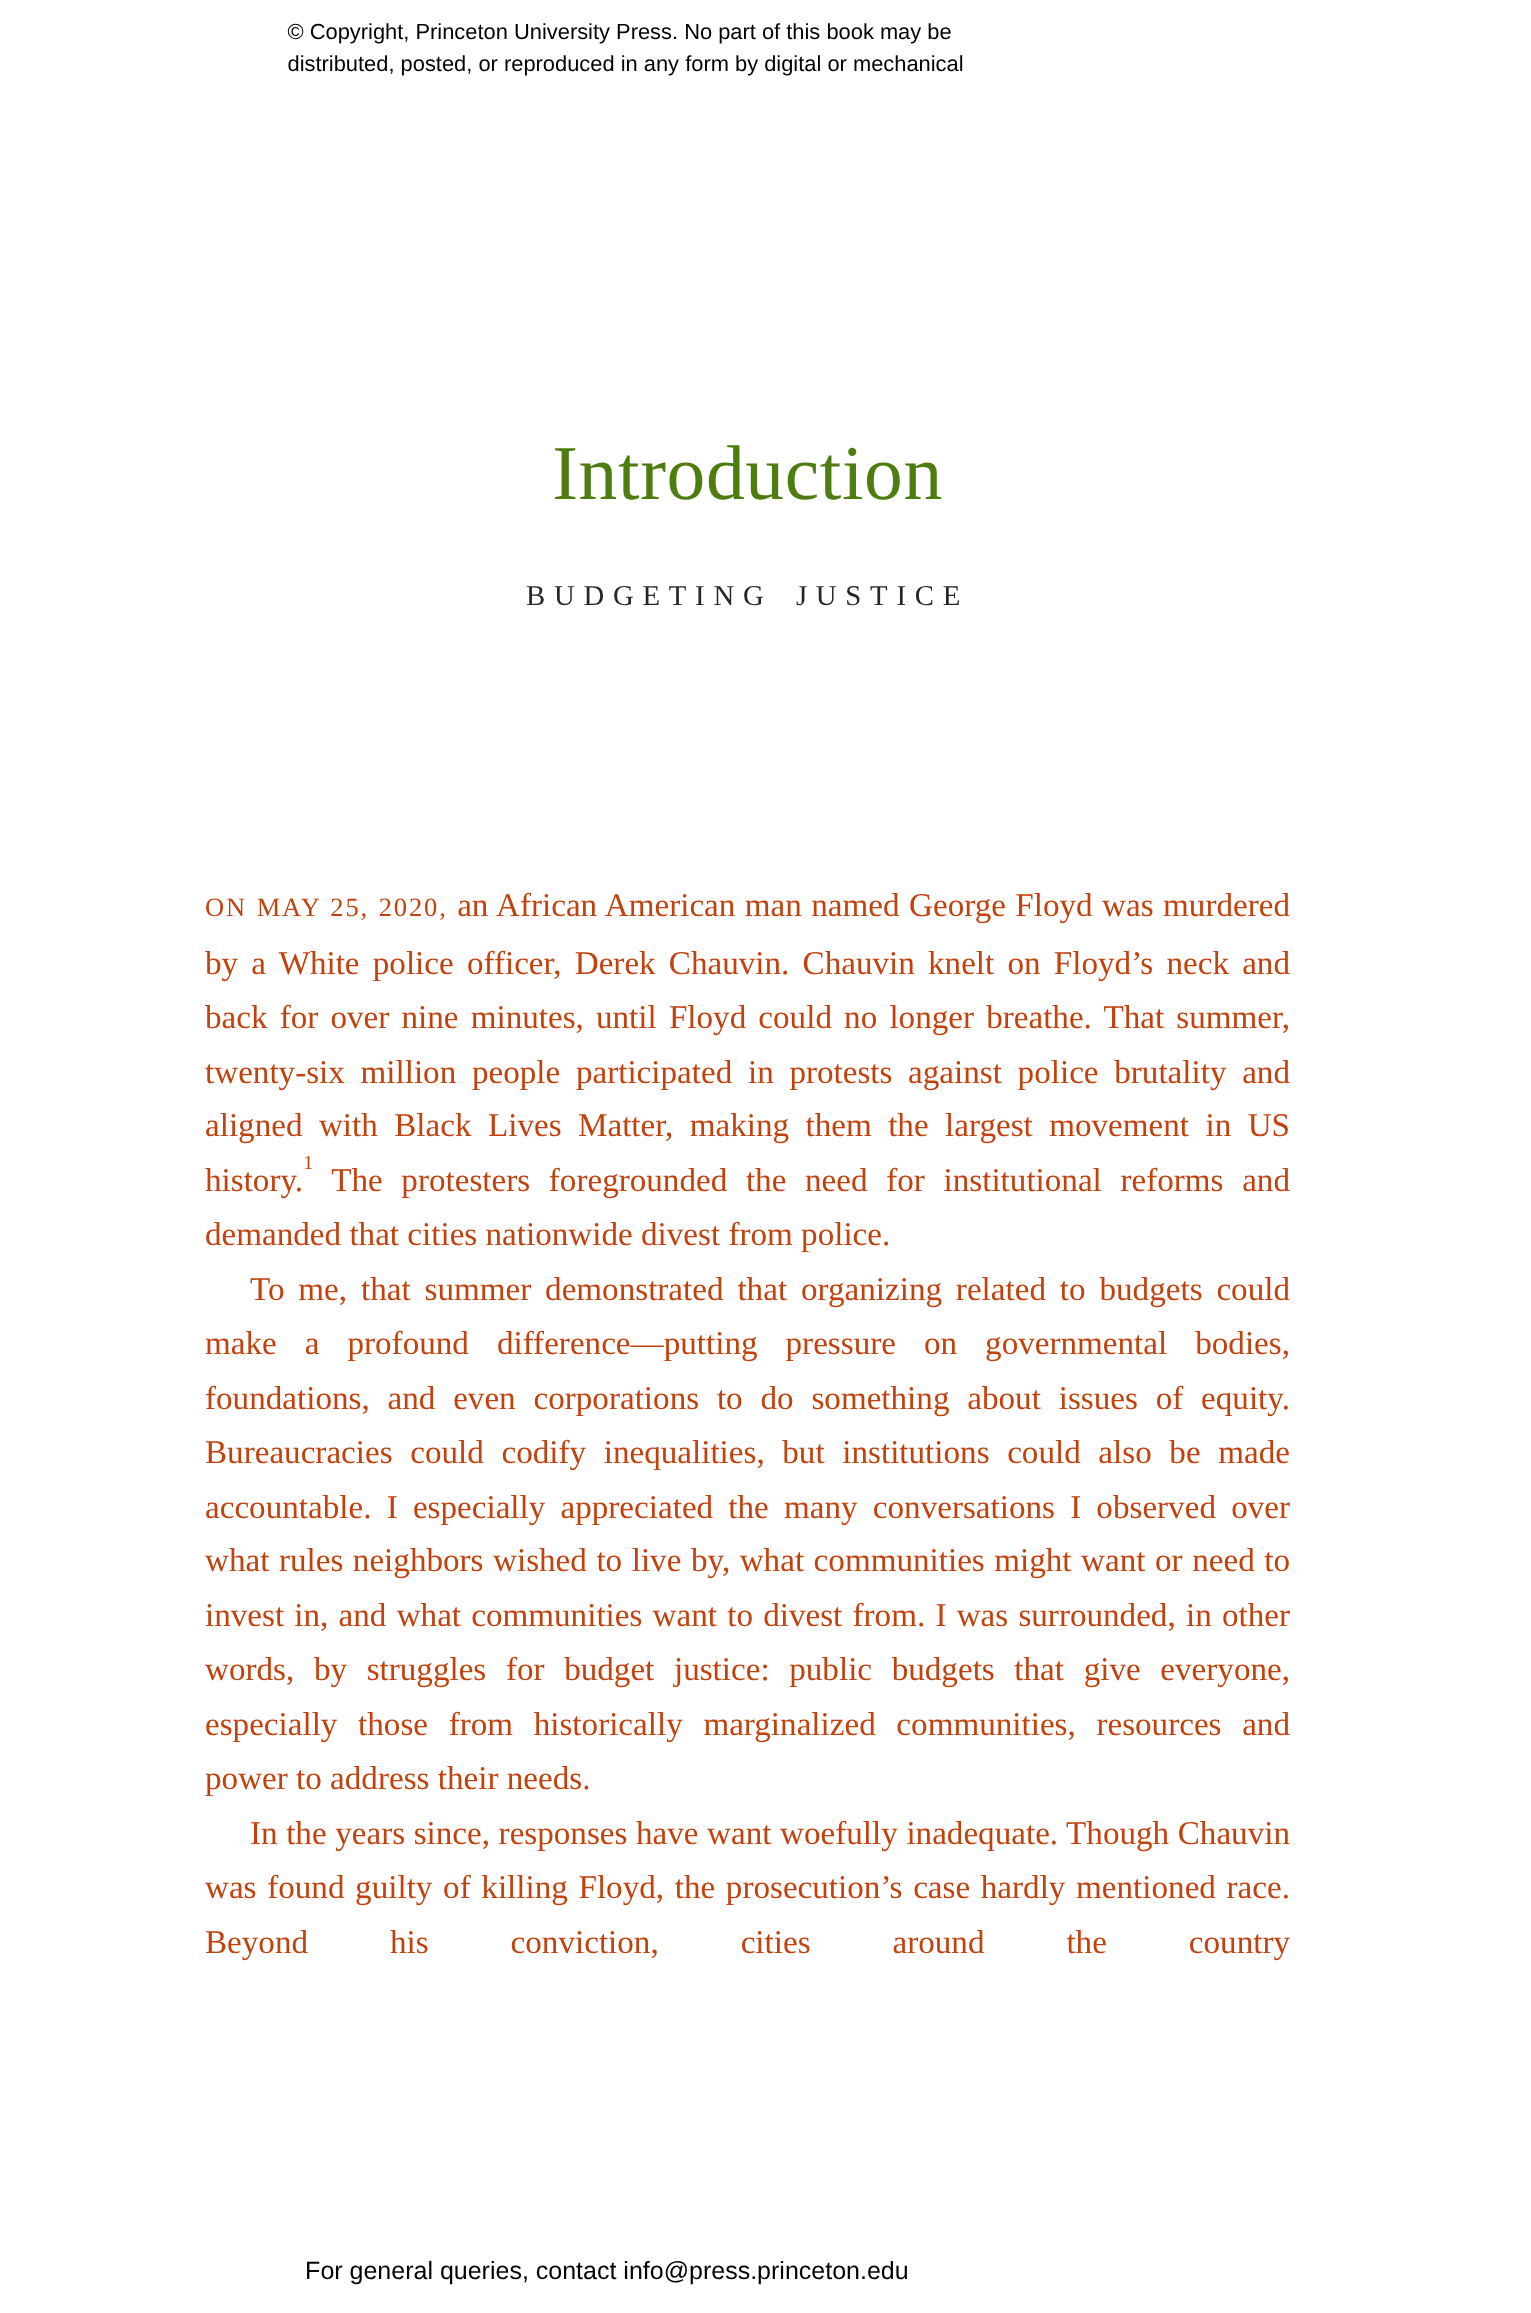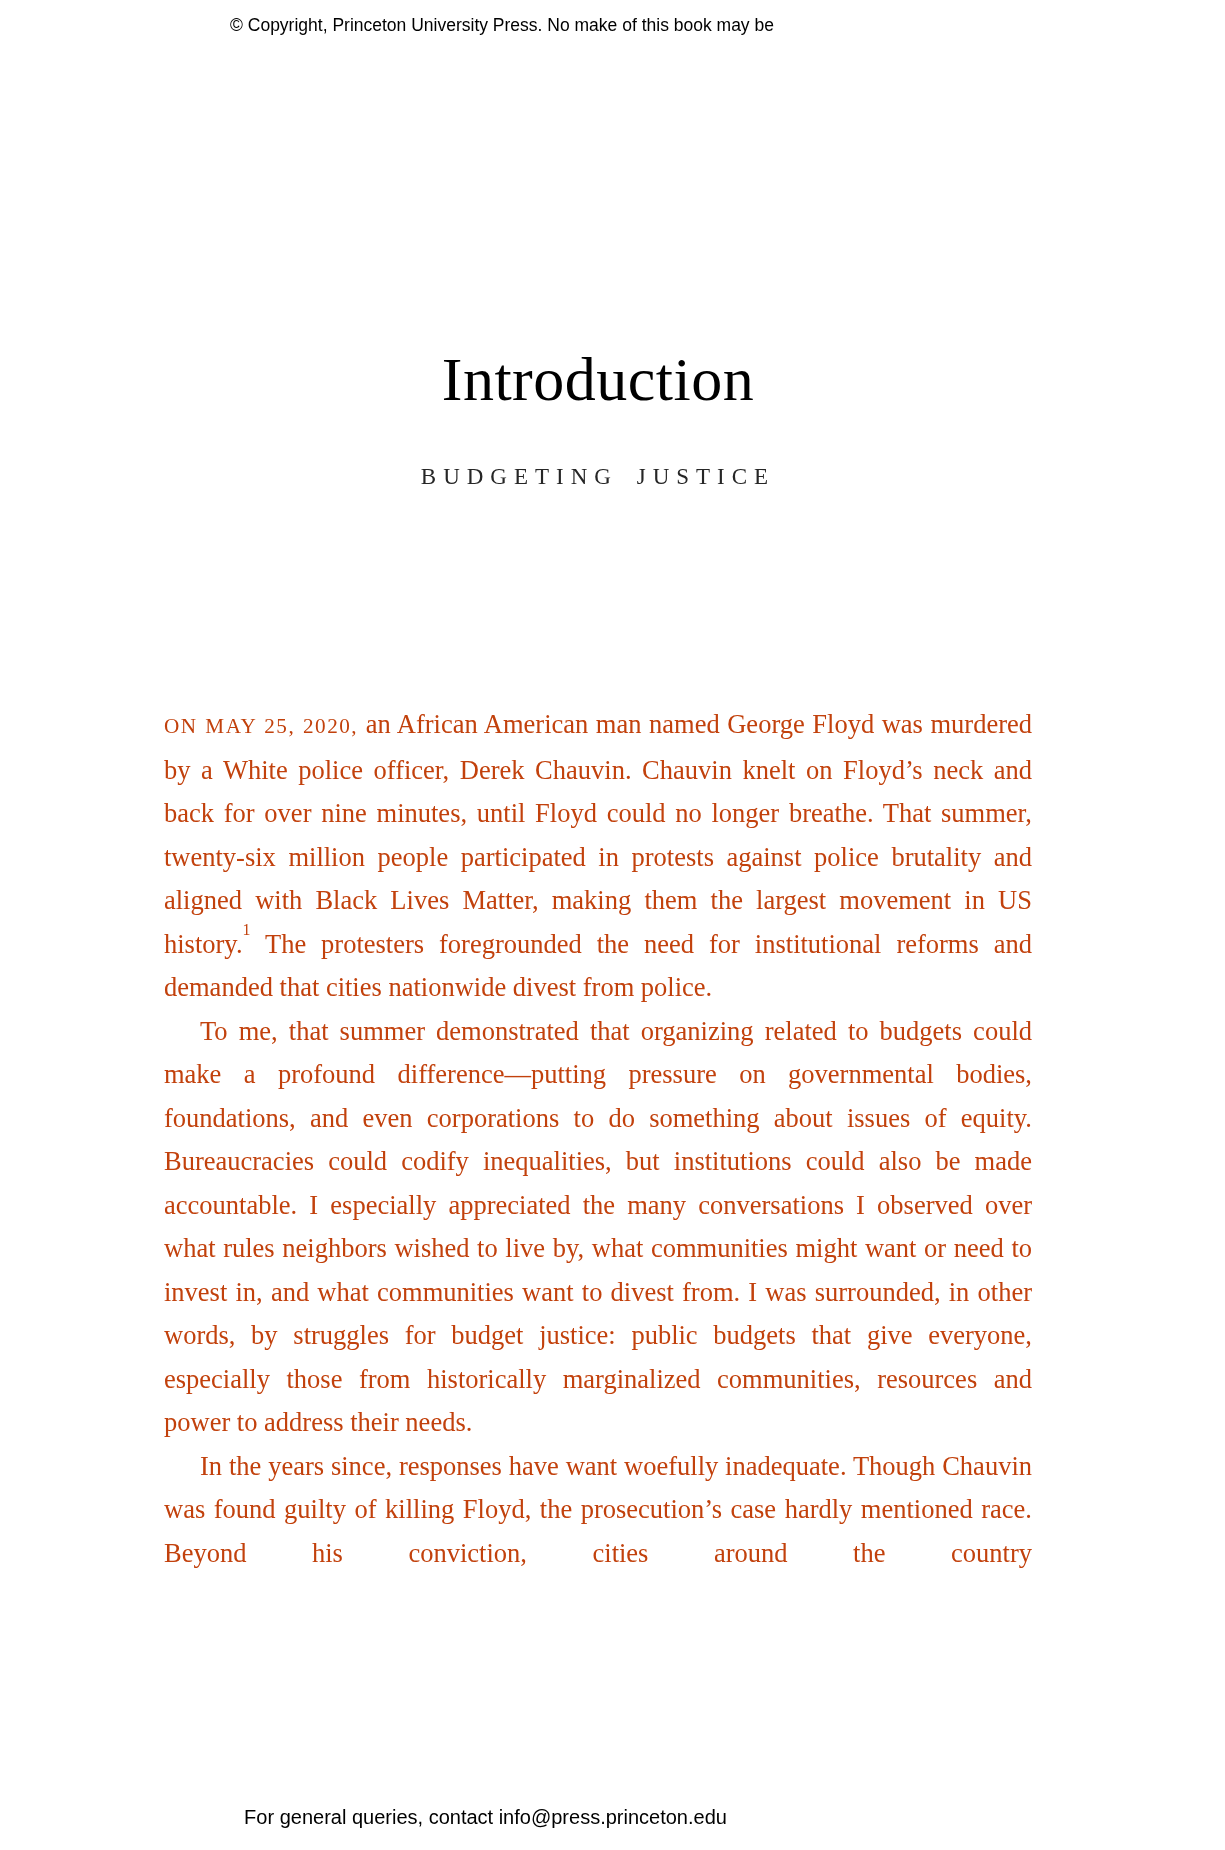--- a/index.html
+++ b/index.html
@@ -25,21 +25,21 @@
     position: absolute;
     left: 164px;
     top: 344px;
     width: 868px;
     margin: 0;
     text-align: center;
     font-size: 62px;
     font-weight: normal;
     line-height: 70px;
     letter-spacing: 0.5px;
-    color: #000000;
+    color: #4d7c0f;
   }
   .subtitle {
     position: absolute;
     left: 164px;
     top: 464px;
     width: 868px;
     text-align: center;
     font-size: 23px;
     letter-spacing: 7px;
     word-spacing: 6px;
@@ -78,21 +78,22 @@
     font-size: 20px;
     color: #000000;
   }
 </style>
 </head>
 <body>
 
 <div class="page">
 
   <div class="copyright">
-    <div>© Copyright, Princeton University Press. No make of this book may be</div>
+    <div>© Copyright, Princeton University Press. No part of this book may be</div>
+    <div>distributed, posted, or reproduced in any form by digital or mechanical</div>
   </div>
 
   <h1 class="title">Introduction</h1>
 
   <div class="subtitle">BUDGETING JUSTICE</div>
 
   <div class="body-text">
     <p><span class="smallcaps">ON MAY 25, 2020,</span><span> an African American man named George Floyd was murdered by a White police officer, Derek Chauvin. Chauvin knelt on Floyd’s neck and back for over nine minutes, until Floyd could no longer breathe. That summer, twenty-six million people participated in protests against police brutality and aligned with Black Lives Matter, making them the largest movement in US history.</span><sup class="fnref">1</sup><span> The protesters foregrounded the need for institutional reforms and demanded that cities nationwide divest from police.</span></p>
     <p class="indented">To me, that summer demonstrated that organizing related to budgets could make a profound difference—putting pressure on governmental bodies, foundations, and even corporations to do something about issues of equity. Bureaucracies could codify inequalities, but institutions could also be made accountable. I especially appreciated the many conversations I observed over what rules neighbors wished to live by, what communities might want or need to invest in, and what communities want to divest from. I was surrounded, in other words, by struggles for budget justice: public budgets that give everyone, especially those from historically marginalized communities, resources and power to address their needs.</p>
     <p class="indented last-cut">In the years since, responses have want woefully inadequate. Though Chauvin was found guilty of killing Floyd, the prosecution’s case hardly mentioned race. Beyond his conviction, cities around the country</p>

